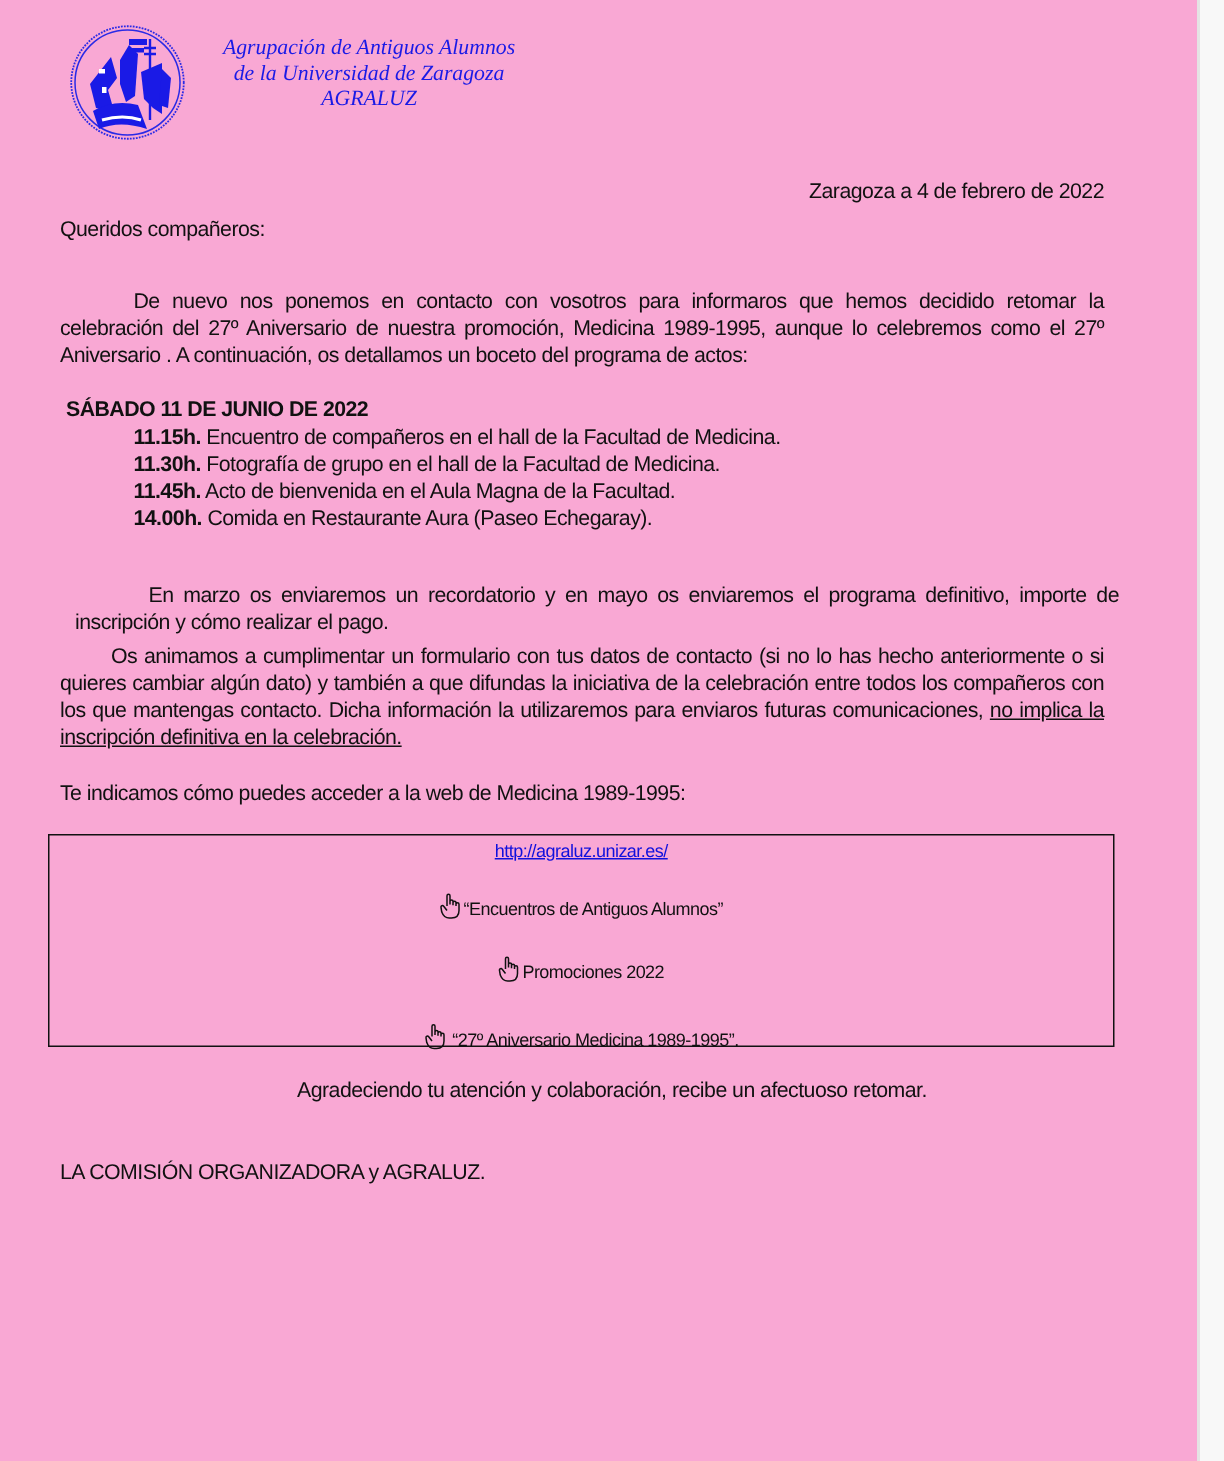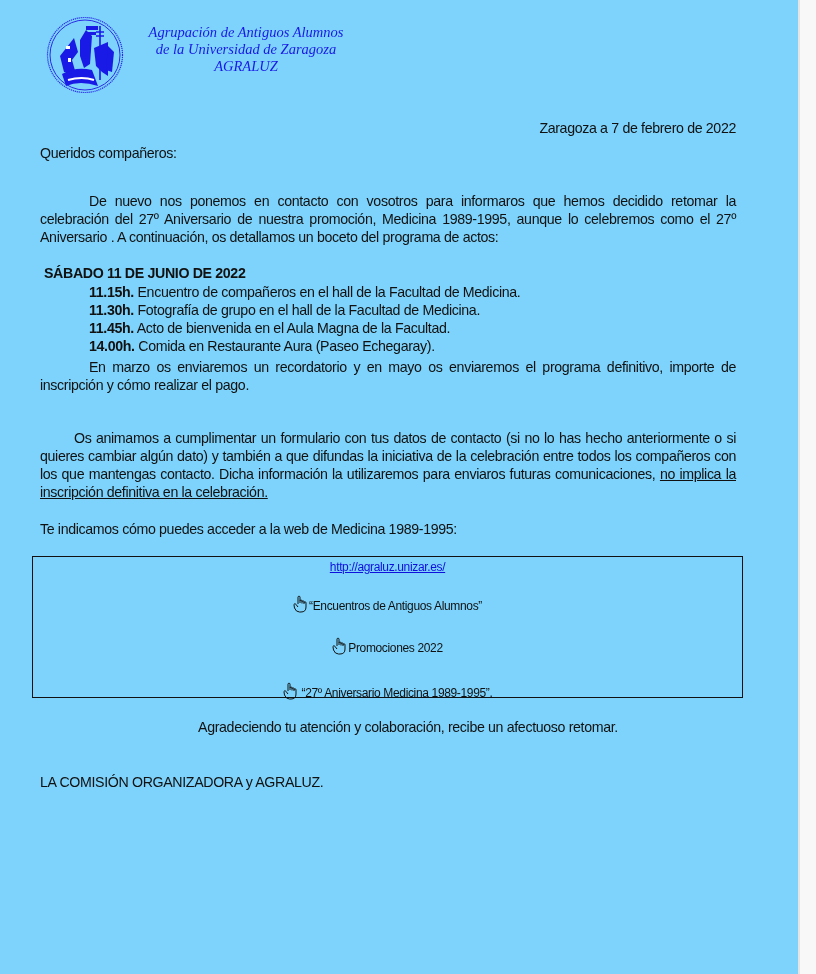--- a/index.html
+++ b/index.html
@@ -4,21 +4,21 @@
   <style>
     html, body { margin: 0; padding: 0; }
     body {
       width: 816px; height: 974px; overflow: hidden;
       background: #ffffff; position: relative;
       font-family: "Liberation Sans", sans-serif;
       color: #111111;
     }
     .page {
       position: absolute; left: 0; top: 0; width: 798px; height: 974px;
-      background: #7dd3fc;
+      background: #f9a8d4;
     }
     .scroll-gutter {
       position: absolute; left: 798px; top: 0; width: 18px; height: 974px;
       background: #f8f8f8; border-left: 2px solid #e4e4e4; box-sizing: border-box;
     }
     .logo { position: absolute; left: 46px; top: 16px; width: 78px; height: 78px; }
     .org {
       position: absolute; left: 128px; top: 24px; width: 236px;
       text-align: center; color: #1a1ae6;
       font-family: "Liberation Serif", serif; font-style: italic;
@@ -28,21 +28,21 @@
     .date { left: 40px; width: 696px; top: 119px; text-align: right; }
     .greet { left: 40px; top: 144px; }
     .para { left: 40px; width: 696px; text-align: justify; }
     .indent { text-indent: 49px; }
     .indent2 { text-indent: 34px; }
     .p1 { top: 192px; }
     .sched-title { left: 44px; top: 264px; font-weight: bold; }
     .sched { left: 89px; top: 283px; }
     .sched div { height: 18px; }
     .sched b { font-weight: bold; }
-    .p2 { top: 358px; }
+    .p2 { top: 388px; margin-left: 10px; }
     .p3 { top: 429px; }
     .p3 u { text-decoration: underline; }
     .web-intro { left: 40px; top: 520px; text-align: center; }
     .box {
       position: absolute; left: 32px; top: 556px; width: 711px; height: 142px;
       border: 1.3px solid #111; box-sizing: border-box;
     }
     .box-line {
       position: absolute; left: 0; width: 100%; text-align: center;
       font-size: 12px; line-height: 18px; letter-spacing: -0.35px;
@@ -74,21 +74,21 @@
     <path d="M22 64 Q36 60 48 64" stroke="#ffffff" stroke-width="2" fill="none"></path>
     <path d="M20 30 h4 v3 h-4 z M22 42 h3 v4 h-3 z" fill="#ffffff"></path>
   </svg>
 
   <div class="org">
     <div>Agrupación de Antiguos Alumnos</div>
     <div>de la Universidad de Zaragoza</div>
     <div>AGRALUZ</div>
   </div>
 
-  <div class="txt date">Zaragoza a 7 de febrero de 2022</div>
+  <div class="txt date">Zaragoza a 4 de febrero de 2022</div>
   <div class="txt greet">Queridos compañeros:</div>
 
   <div class="txt para indent p1">De nuevo nos ponemos en contacto con vosotros para informaros que hemos decidido retomar la celebración del 27º Aniversario de nuestra promoción, Medicina 1989-1995, aunque lo celebremos como el 27º Aniversario . A continuación, os detallamos un boceto del programa de actos:</div>
 
   <div class="txt sched-title">SÁBADO 11 DE JUNIO DE 2022</div>
   <div class="txt sched">
     <div><b>11.15h.</b><span> Encuentro de compañeros en el hall de la Facultad de Medicina.</span></div>
     <div><b>11.30h.</b><span> Fotografía de grupo en el hall de la Facultad de Medicina.</span></div>
     <div><b>11.45h.</b><span> Acto de bienvenida en el Aula Magna de la Facultad.</span></div>
     <div><b>14.00h.</b><span> Comida en Restaurante Aura (Paseo Echegaray).</span></div>

